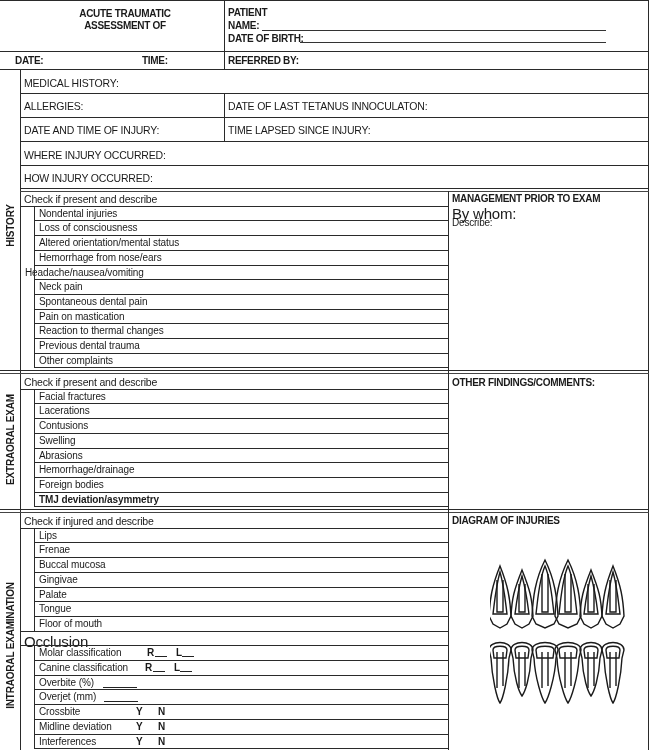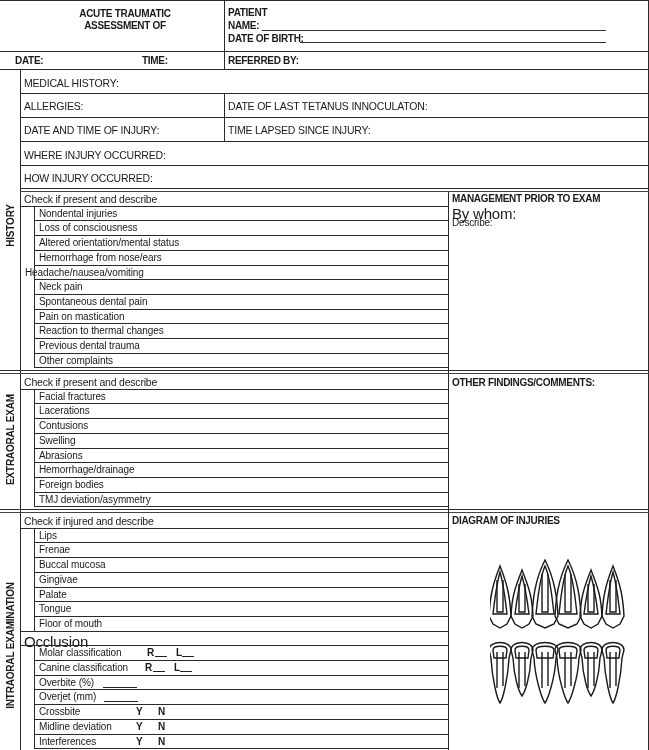--- a/index.html
+++ b/index.html
@@ -209,21 +209,21 @@
 <div class="hl" style="left:34px;top:462.19999999999993px;width:414px;"></div>
 <div class="cb" style="left:21px;top:463.19999999999993px;"></div>
 <div class="item" style="left:39px;top:465.19999999999993px;">Hemorrhage/drainage</div>
 <div class="abs" style="left:200px;top:463.19999999999993px;width:246px;height:12.7px;"></div>
 <div class="hl" style="left:34px;top:476.8999999999999px;width:414px;"></div>
 <div class="cb" style="left:21px;top:477.8999999999999px;"></div>
 <div class="item" style="left:39px;top:479.8999999999999px;">Foreign bodies</div>
 <div class="abs" style="left:200px;top:477.8999999999999px;width:246px;height:12.7px;"></div>
 <div class="hl" style="left:34px;top:491.5999999999999px;width:414px;"></div>
 <div class="cb" style="left:21px;top:492.5999999999999px;"></div>
-<div class="item" style="left:39px;top:494.5999999999999px;">TMJ deviation/asymmetry</div>
+<div class="item" style="left:39px;top:494.5999999999999px;font-weight:bold;">TMJ deviation/asymmetry</div>
 <div class="abs" style="left:200px;top:492.5999999999999px;width:246px;height:12.7px;"></div>
 <div class="hl" style="left:34px;top:506.2999999999999px;width:414px;"></div>
 <div class="vl" style="left:34px;top:388.7px;height:117.6px;"></div>
 <div class="t" style="left:24px;top:516px;font-size:10.5px;">Check if injured and describe</div>
 <div class="hl" style="left:20px;top:527.7px;width:428px;"></div>
 <div class="cb" style="left:21px;top:528.7px;"></div>
 <div class="item" style="left:39px;top:530.7px;">Lips</div>
 <div class="abs" style="left:200px;top:528.7px;width:246px;height:12.7px;"></div>
 <div class="hl" style="left:34px;top:542.4000000000001px;width:414px;"></div>
 <div class="cb" style="left:21px;top:543.4000000000001px;"></div>

